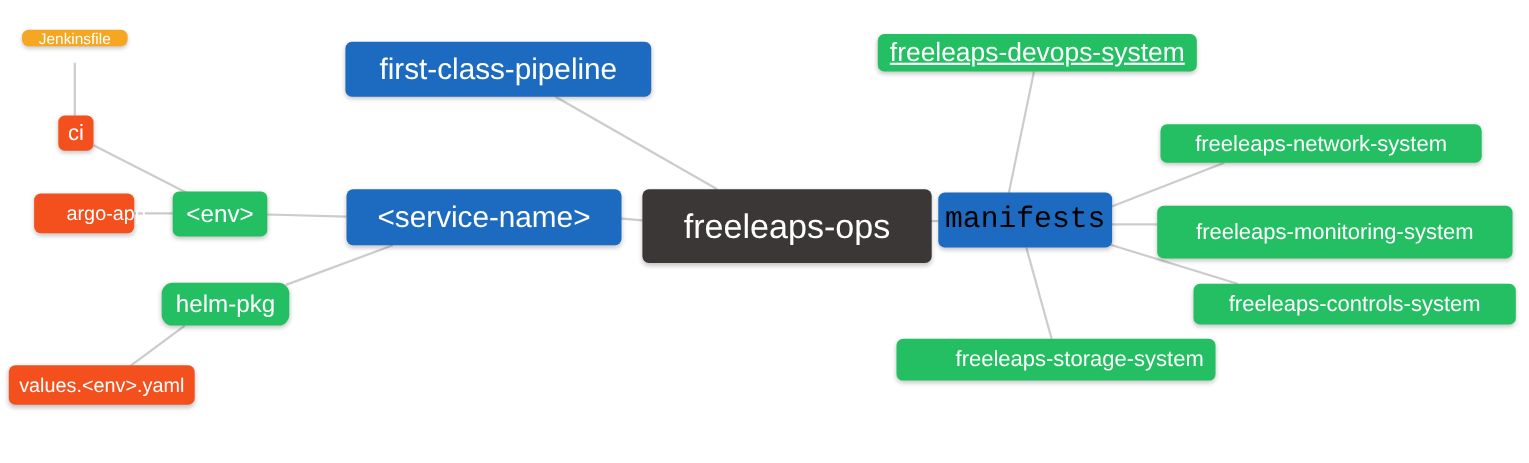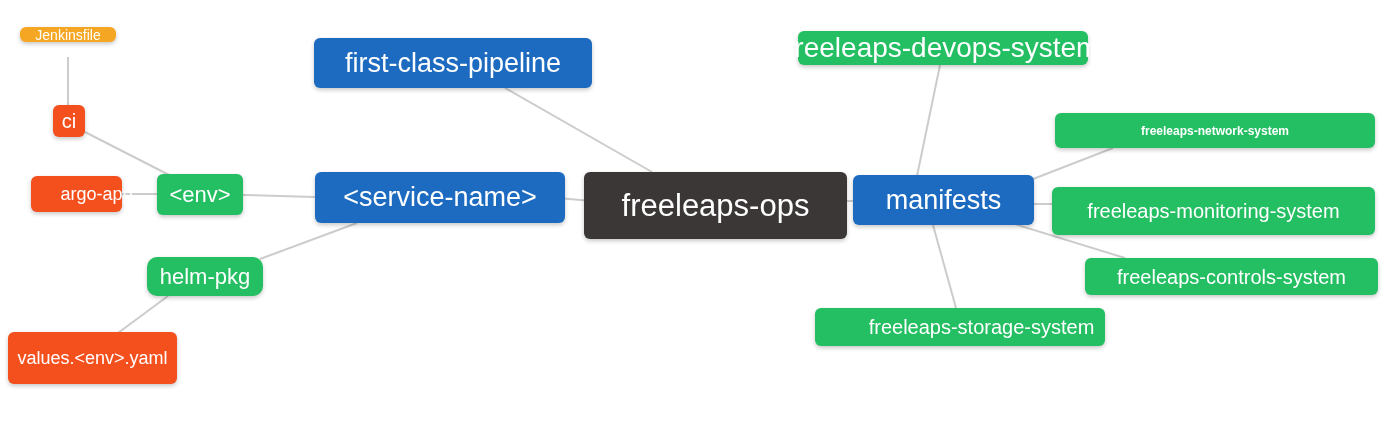--- a/index.html
+++ b/index.html
@@ -55,24 +55,24 @@
       <line x1="1010" y1="204" x2="1052" y2="204" stroke="#cccccc" stroke-width="2"></line>
       <line x1="1008" y1="222" x2="1125" y2="258" stroke="#cccccc" stroke-width="2"></line>
       <line x1="933" y1="225" x2="956" y2="308" stroke="#cccccc" stroke-width="2"></line>
     </svg>
   <div id="nodes-layer">
       <div class="node" style="left: 20px; top: 27px; width: 96px; height: 15px; font-size: 14px; background: rgb(245, 166, 35); color: rgb(255, 255, 255);">Jenkinsfile</div>
       <div class="node" style="left: 53px; top: 105px; width: 32px; height: 32px; font-size: 20px; background: rgb(244, 80, 30); color: rgb(255, 255, 255);">ci</div>
       <div class="node" style="left: 31px; top: 176px; width: 91px; height: 36px; font-size: 18px; background: rgb(244, 80, 30); color: rgb(255, 255, 255); padding-left: 40px;">argo-app</div>
       <div class="node" style="left: 157px; top: 174px; width: 86px; height: 41px; font-size: 22px; background: rgb(35, 191, 98); color: rgb(255, 255, 255);">&lt;env&gt;</div>
       <div class="node" style="left: 147px; top: 257px; width: 116px; height: 39px; font-size: 22px; background: rgb(35, 191, 98); color: rgb(255, 255, 255); border-radius: 10px;">helm-pkg</div>
-      <div class="node" style="left: 8px; top: 332px; width: 169px; height: 52px; font-size: 18px; background: rgb(244, 80, 30); color: rgb(255, 255, 255);">values.&lt;env&gt;.yaml</div>
+      <div class="node" style="left: 8px; top: 332px; width: 169px; height: 36px; font-size: 18px; background: rgb(244, 80, 30); color: rgb(255, 255, 255);">values.&lt;env&gt;.yaml</div>
       <div class="node" style="left: 314px; top: 38px; width: 278px; height: 50px; font-size: 27px; background: rgb(29, 107, 192); color: rgb(255, 255, 255);">first-class-pipeline</div>
       <div class="node" style="left: 315px; top: 172px; width: 250px; height: 51px; font-size: 27px; background: rgb(29, 107, 192); color: rgb(255, 255, 255);">&lt;service-name&gt;</div>
       <div class="node" style="left: 584px; top: 172px; width: 263px; height: 67px; font-size: 31px; background: rgb(59, 55, 55); color: rgb(255, 255, 255);">freeleaps-ops</div>
-      <div class="node" style="left: 853px; top: 175px; width: 181px; height: 50px; font-size: 27px; background: rgb(29, 107, 192); color: #ffffff;">manifests</div>
-      <div class="node" style="left: 798px; top: 31px; width: 290px; height: 34px; font-size: 28px; background: rgb(35, 191, 98); color: rgb(255, 255, 255);">freeleaps-devops-system</div>
-      <div class="node" style="left: 1055px; top: 113px; width: 320px; height: 35px; font-size: 12px; background: rgb(35, 191, 98); color: rgb(255, 255, 255); font-weight: bold;">freeleaps-network-system</div>
+      <div class="node" style="left: 853px; top: 175px; width: 158px; height: 50px; font-size: 27px; background: rgb(29, 107, 192); color: #000000; font-family: Liberation Mono, monospace;">manifests</div>
+      <div class="node" style="left: 798px; top: 31px; width: 290px; height: 34px; font-size: 24px; background: rgb(35, 191, 98); color: rgb(255, 255, 255); text-decoration: underline;">freeleaps-devops-system</div>
+      <div class="node" style="left: 1055px; top: 113px; width: 292px; height: 35px; font-size: 20px; background: rgb(35, 191, 98); color: rgb(255, 255, 255);">freeleaps-network-system</div>
       <div class="node" style="left: 1052px; top: 187px; width: 323px; height: 48px; font-size: 20px; background: rgb(35, 191, 98); color: rgb(255, 255, 255);">freeleaps-monitoring-system</div>
       <div class="node" style="left: 1061px; top: 258px; width: 293px; height: 37px; font-size: 20px; background: rgb(35, 191, 98); color: rgb(255, 255, 255); margin-left: 24px;">freeleaps-controls-system</div>
       <div class="node" style="left: 815px; top: 308px; width: 290px; height: 38px; font-size: 20px; background: rgb(35, 191, 98); color: rgb(255, 255, 255); padding-left: 43px;">freeleaps-storage-system</div>
     </div>
 </div>
 
 </body></html>

